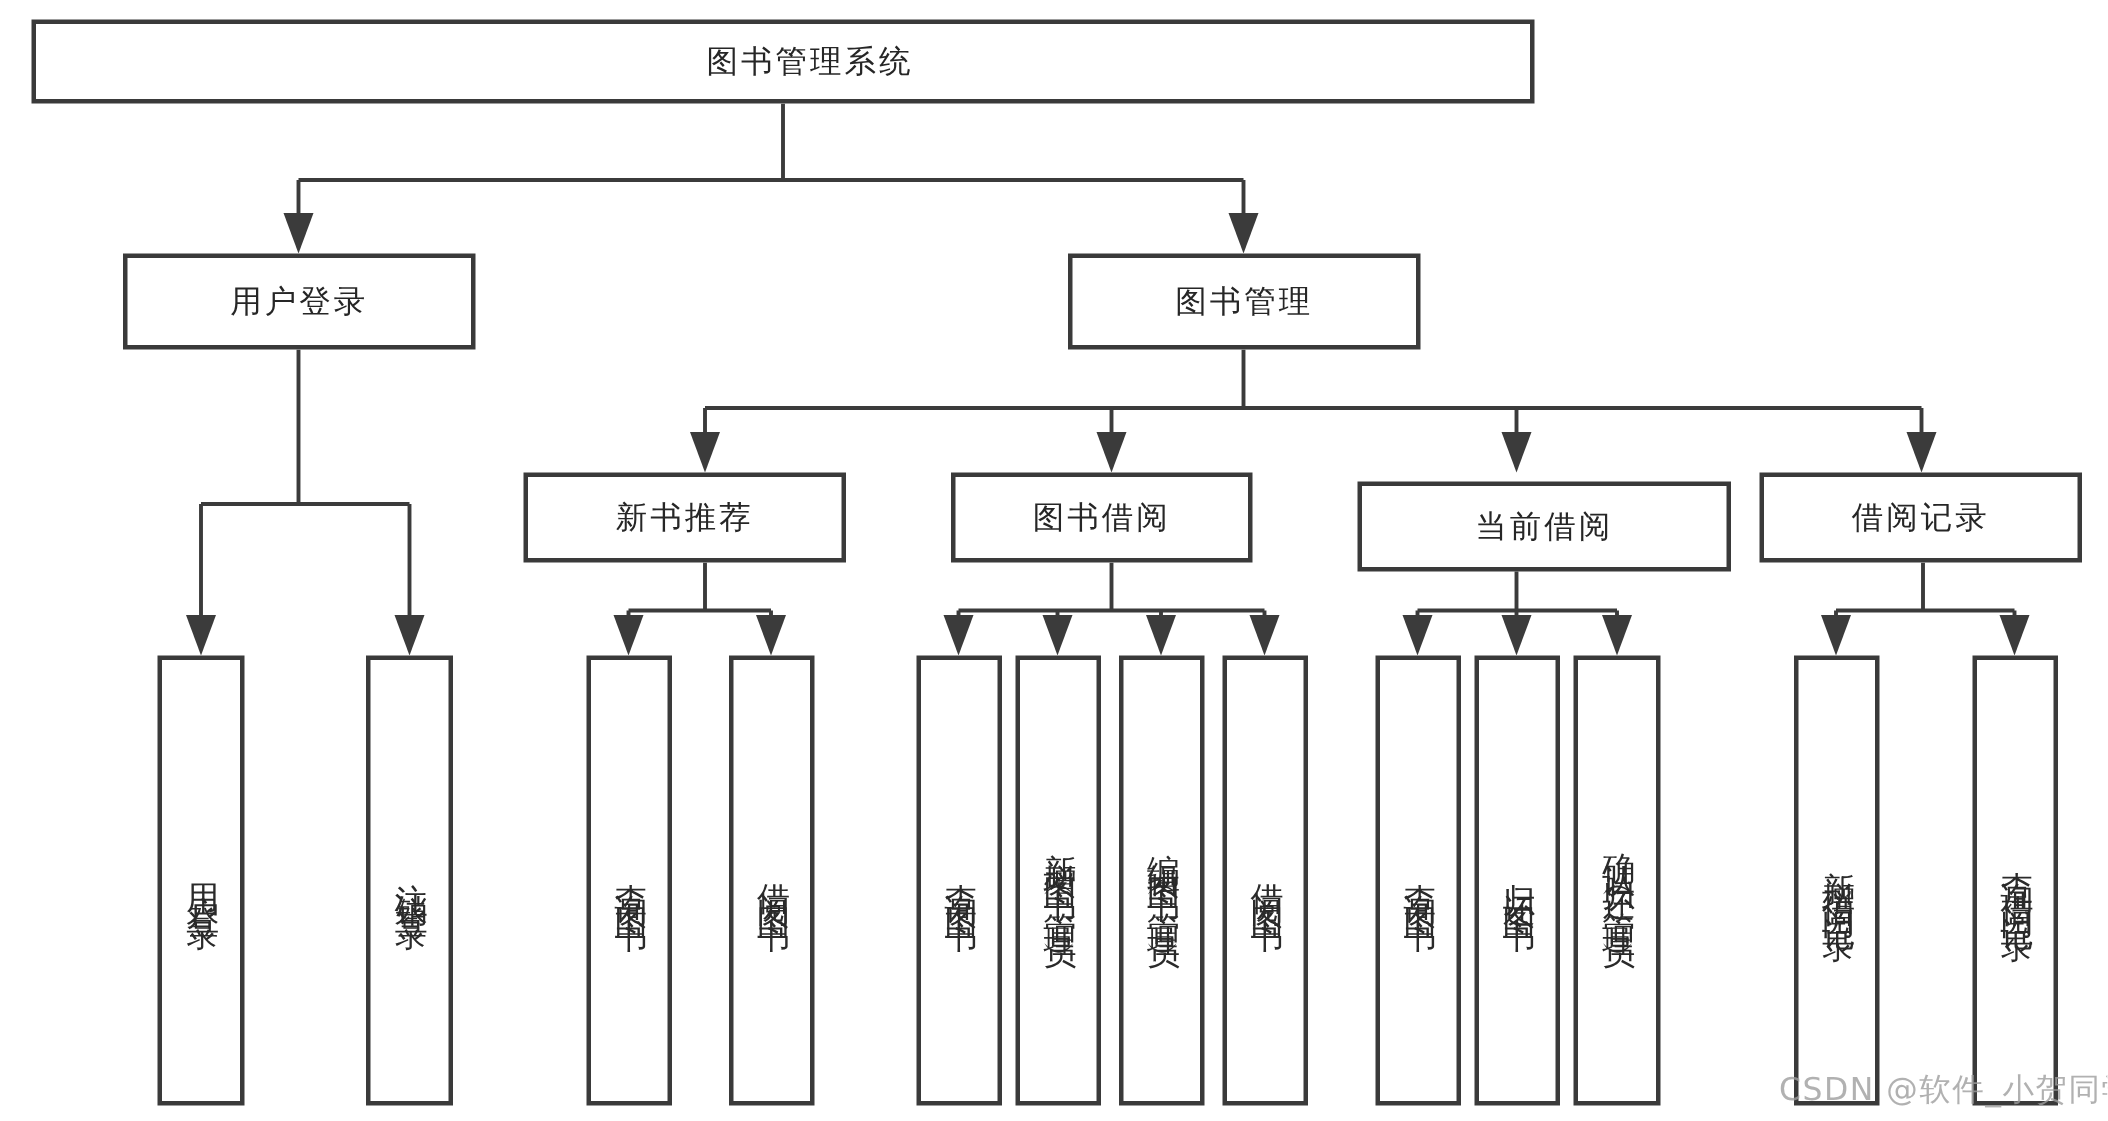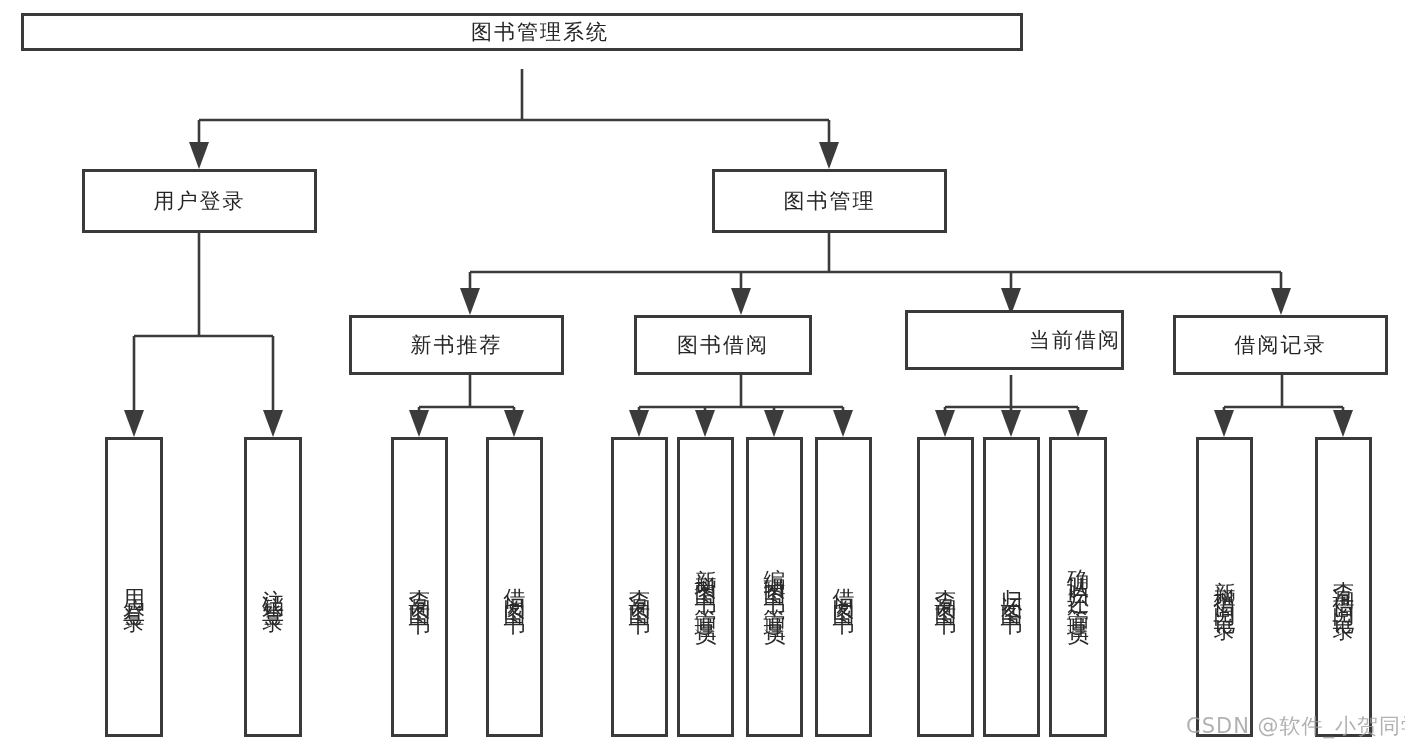--- a/index.html
+++ b/index.html
@@ -108,38 +108,38 @@
 
       <polygon points="935,410 955,410 945,437"></polygon>
       <polygon points="1001,410 1021,410 1011,437"></polygon>
       <polygon points="1068,410 1088,410 1078,437"></polygon>
 
       <polygon points="1214,410 1234,410 1224,437"></polygon>
       <polygon points="1333,410 1353,410 1343,437"></polygon>
     </g>
   </svg>
 
-  <div class="box h-box" style="left:21px;top:13px;width:1002px;height:38px;padding-left:36px;">
+  <div class="box h-box" style="left:21px;top:13px;width:1002px;height:56px;padding-left:36px;">
     <span>图书管理系统</span>
   </div>
 
   <div class="box h-box" style="left:82px;top:169px;width:235px;height:64px;">
     <span>用户登录</span>
   </div>
   <div class="box h-box" style="left:712px;top:169px;width:235px;height:64px;">
     <span>图书管理</span>
   </div>
 
   <div class="box h-box" style="left:349px;top:315px;width:215px;height:60px;">
     <span>新书推荐</span>
   </div>
-  <div class="box h-box" style="left:634px;top:315px;width:178px;height:60px;text-align:right;">
+  <div class="box h-box" style="left:634px;top:315px;width:201px;height:60px;text-align:right;">
     <span>图书借阅</span>
   </div>
-  <div class="box h-box" style="left:905px;top:310px;width:219px;height:60px;justify-content:flex-end;">
+  <div class="box h-box" style="left:905px;top:321px;width:249px;height:60px;">
     <span>当前借阅</span>
   </div>
   <div class="box h-box" style="left:1173px;top:315px;width:215px;height:60px;">
     <span>借阅记录</span>
   </div>
 
   <div class="box v-box" style="left:105px;top:437px;width:58px;height:300px;">
     <span class="v-label">用户登录</span>
   </div>
   <div class="box v-box" style="left:244px;top:437px;width:58px;height:300px;">

